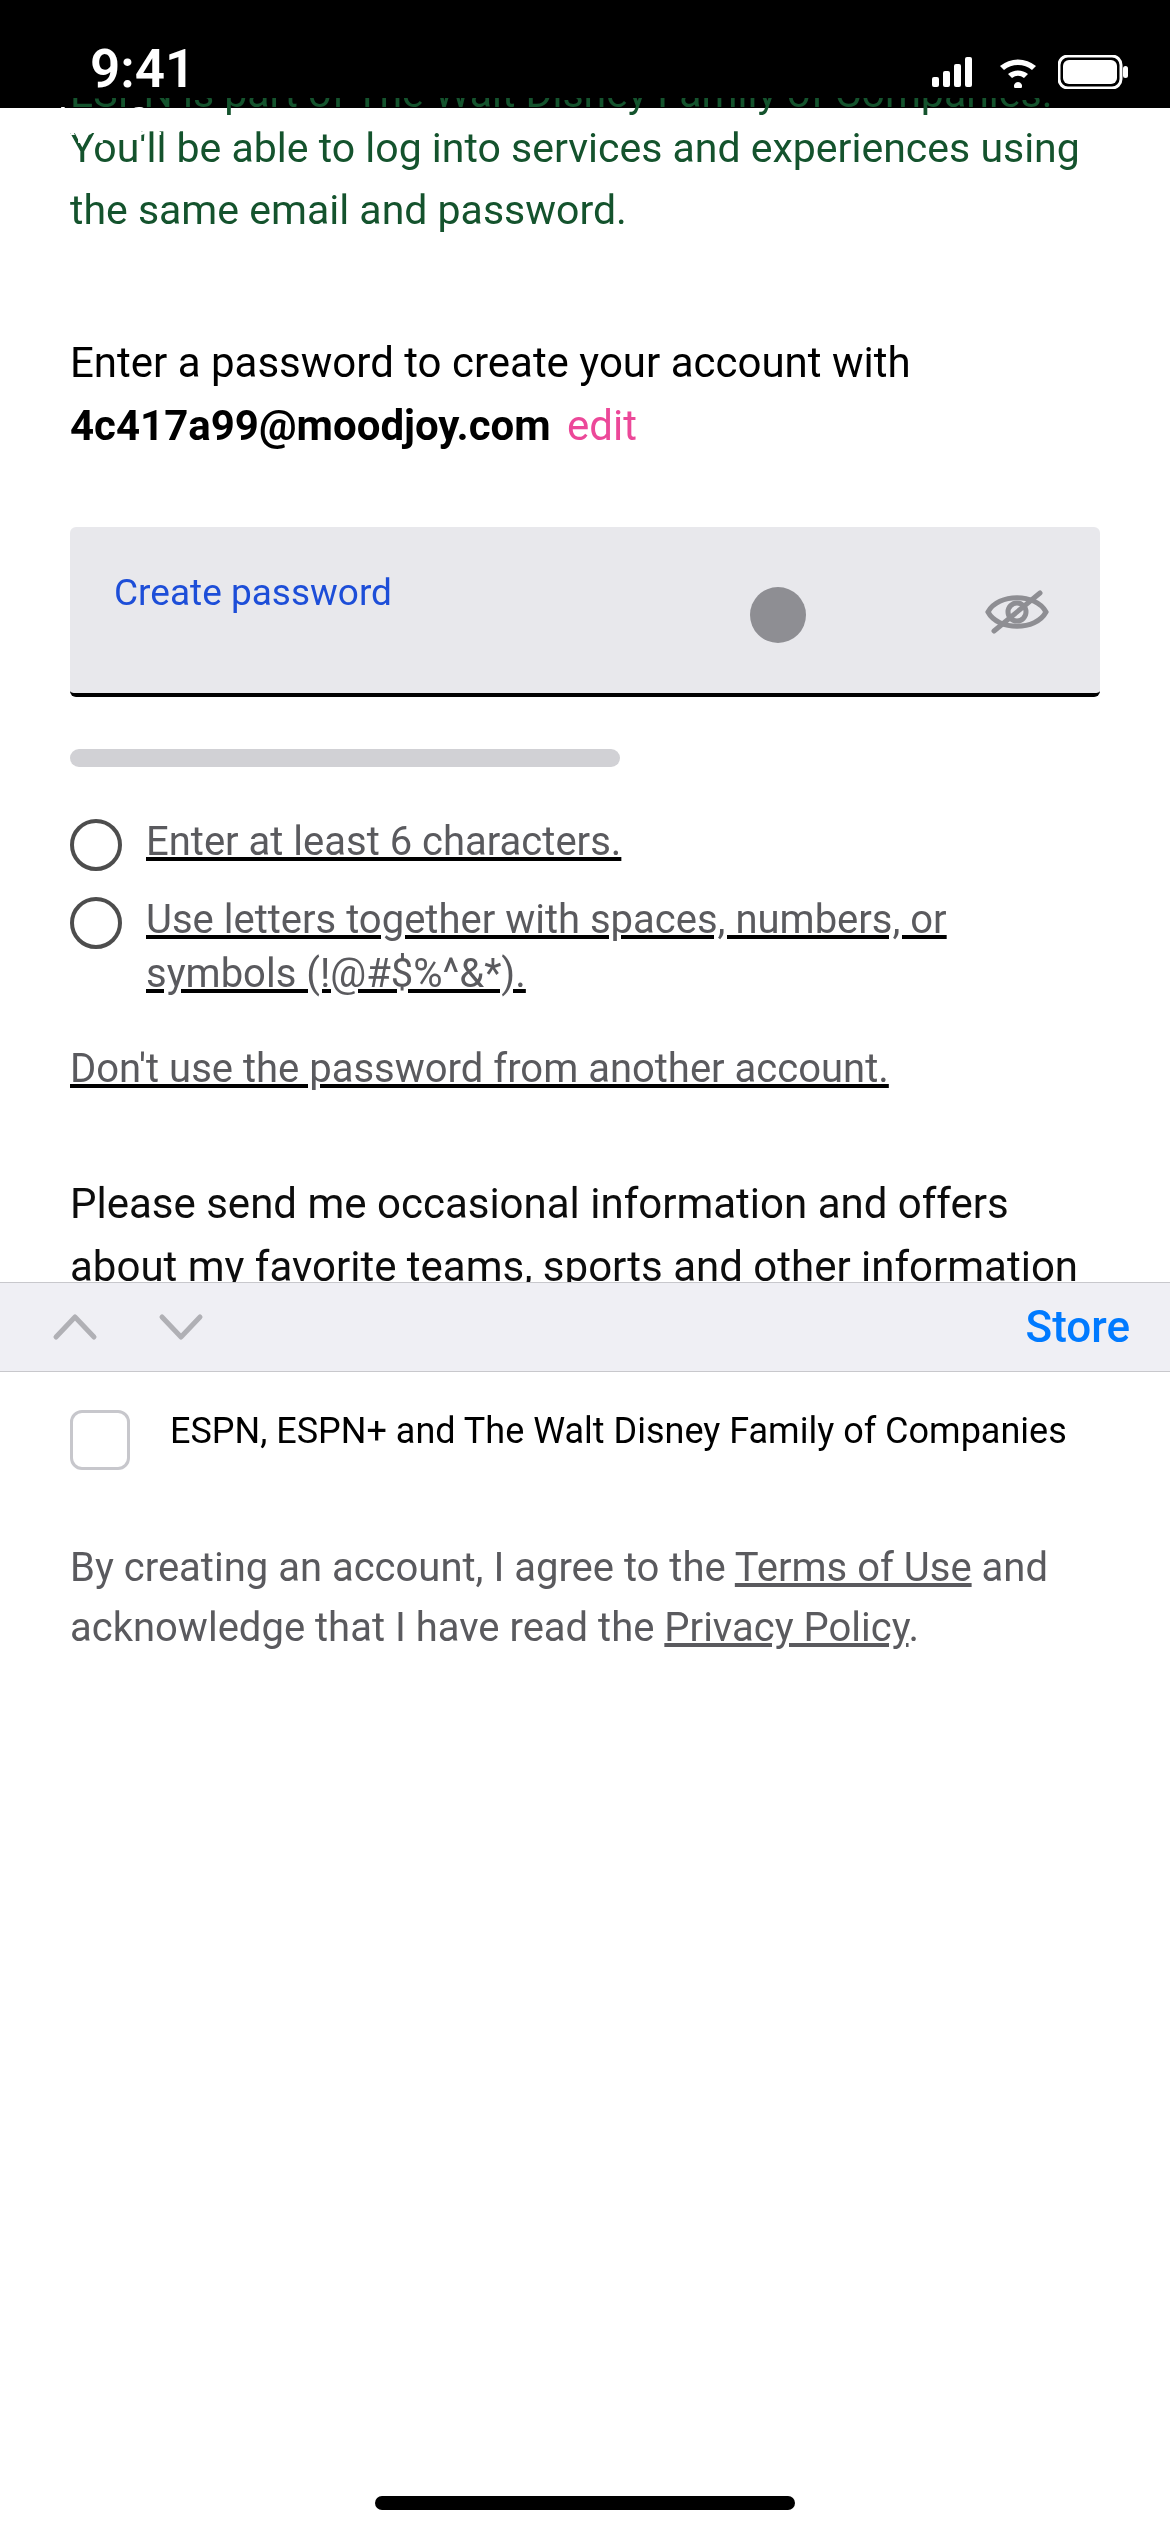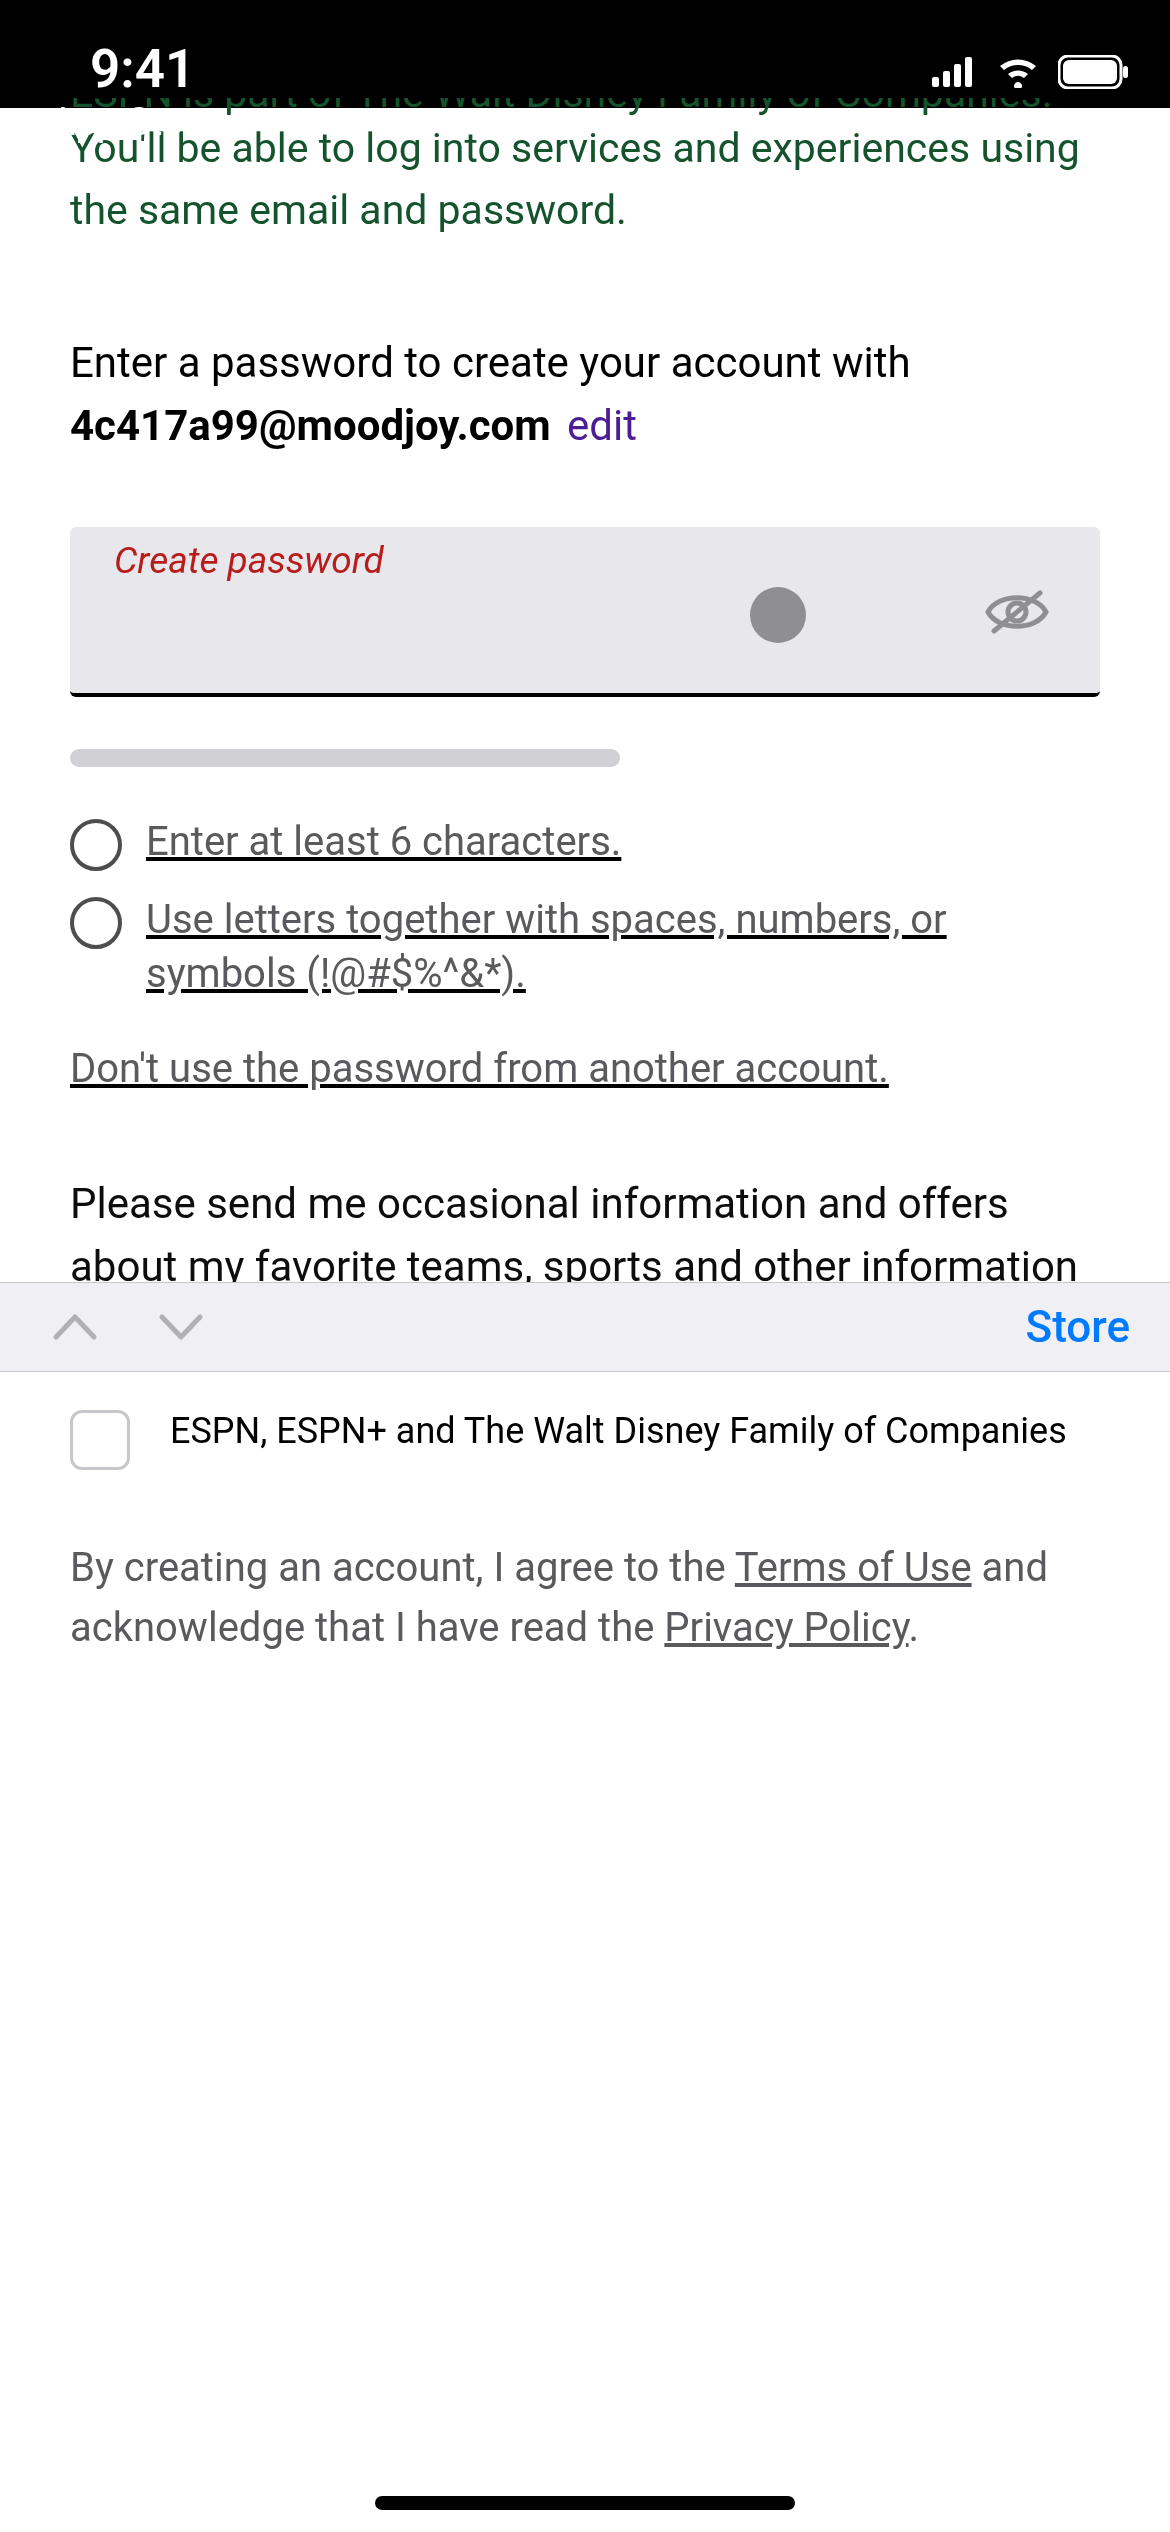--- a/index.html
+++ b/index.html
@@ -7,24 +7,24 @@
   .status-bar { height: 108px; background: #000; color: #fff; position: relative; }
   .status-time { position: absolute; top: 38px; left: 90px; font-size: 53px; font-weight: 600; }
   .status-back { position: absolute; top: 100px; left: 20px; font-size: 38px; font-weight: 400; display: flex; align-items: center; gap: 6px; }
   .status-back .tri { font-size: 32px; }
   .status-icons { position: absolute; top: 55px; right: 40px; display: flex; align-items: center; gap: 18px; }
   .signal-icon svg, .wifi-icon svg, .battery-icon svg { display: block; }
   .content { padding: 0 70px; }
   .intro-cut { color: #14532d; font-size: 41px; line-height: 1.5; margin-top: -10px; }
   .prompt { margin-top: 90px; font-size: 42px; line-height: 1.5; }
   .prompt .email { font-weight: 700; text-align: center; }
-  .prompt .edit { color: #4c1d95; font-weight: 400; margin-left: 6px; }
+  .prompt .edit { color: #ec4899; font-weight: 400; margin-left: 6px; }
   .pw-field-wrap { margin-top: 70px; }
   .pw-field { background: #e8e8ec; border-radius: 6px; height: 170px; position: relative; border-bottom: 4px solid #000; }
-  .pw-label { position: absolute; top: 12px; left: 44px; color: #b91c1c; font-size: 37px; font-style: italic; }
+  .pw-label { position: absolute; top: 44px; left: 44px; color: #1d4ed8; font-size: 37px; }
   .pw-dots { position: absolute; left: 44px; top: 80px; display: flex; gap: 12px; align-items: center; height: 60px; width: 640px; }
   .pw-caret { position: absolute; left: 680px; top: 60px; width: 56px; height: 56px; background: #8e8e93; border-radius: 50%; }
   .pw-eye { position: absolute; right: 48px; top: 58px; }
   .strength { margin-top: 52px; height: 18px; background: #d1d1d5; border-radius: 9px; width: 550px; }
   .reqs { margin-top: 48px; text-decoration: underline; }
   .req { display: flex; align-items: flex-start; gap: 24px; margin-bottom: 22px; }
   .req .circle { width: 52px; height: 52px; border: 4px solid #4d4d4d; border-radius: 50%; flex-shrink: 0; margin-top: 4px; }
   .req .txt { font-size: 40px; color: #5a5a5e; line-height: 1.35; }
   .warn { font-size: 40px; color: #5a5a5e; margin-top: 44px; }
   .marketing { margin-top: 80px; font-size: 42px; line-height: 1.5; color: #0d0d0d; }

